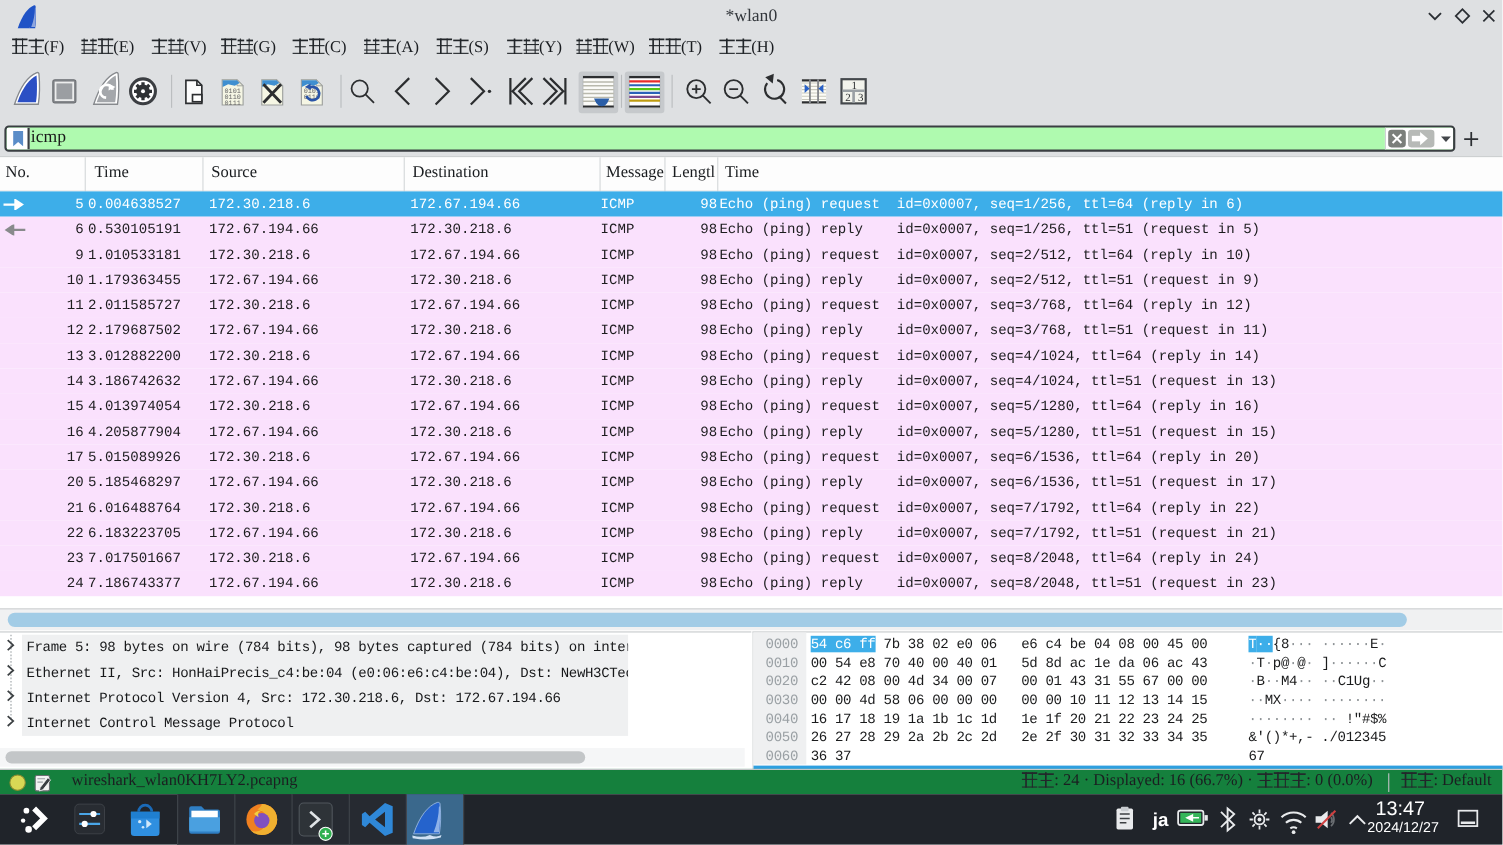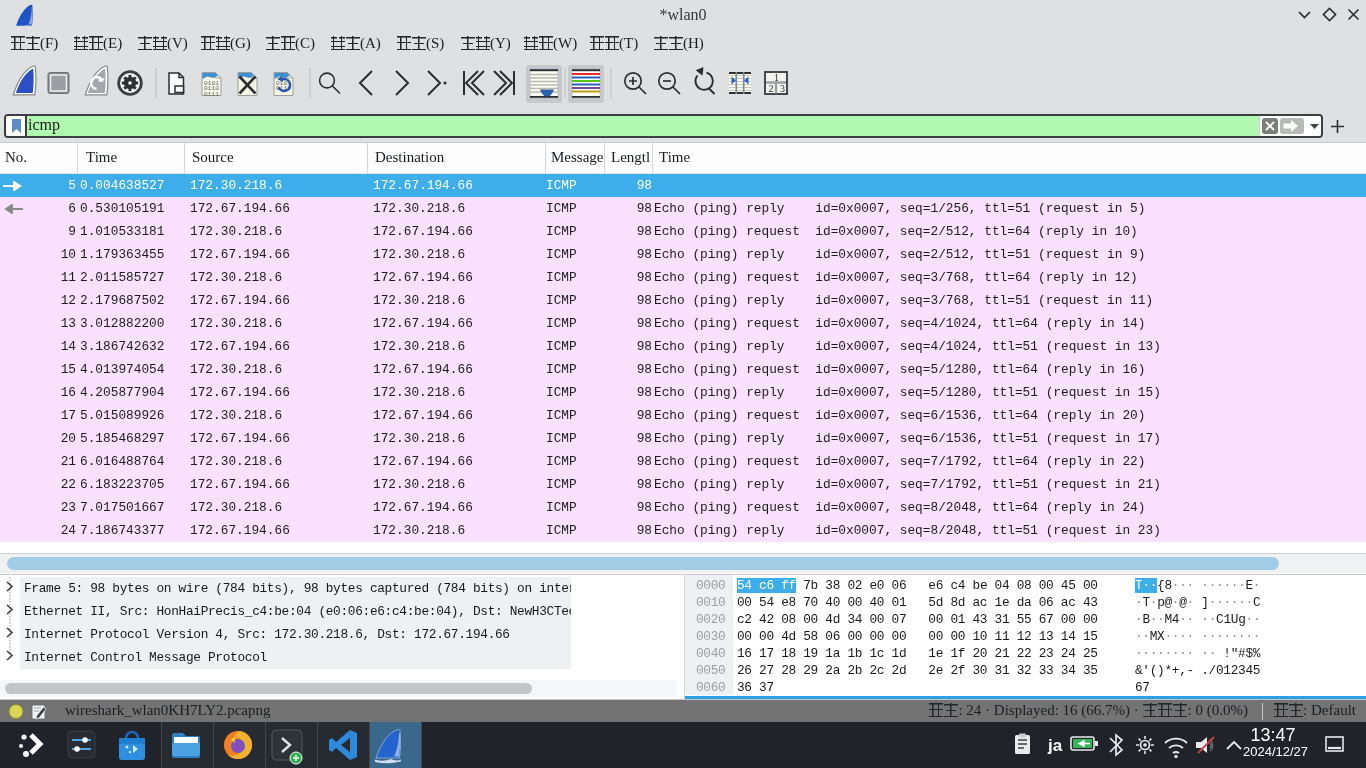--- a/index.html
+++ b/index.html
@@ -58,21 +58,21 @@
 #dscroll{left:0;top:680px;width:677px;height:17px;background:#f5f6f7}
 #dthumb{position:absolute;left:5px;top:3px;width:527px;height:11px;border-radius:5.5px;background:#c3c6c8}
 #hpane{left:684px;top:574px;width:682px;height:125px;background:#fff;border-top:1px solid #c6c9cb;border-left:1px solid #d7dadb;font-family:"Liberation Mono",monospace;font-size:12.8px;letter-spacing:-0.32px;white-space:pre}
 #hoff{position:absolute;left:0;top:0;width:48px;height:120px;background:#eff0f1}
 .hxr{position:absolute;left:11px;height:17px;line-height:17px}
 .off{color:#9aa0a4}.hx{position:absolute;left:41px;color:#1a1b1c}.asc{position:absolute;left:439px;color:#1a1b1c}
 .dot{color:#8e9396}
 .hsel{background:#3daee9;color:#fff}
 #hblue{position:absolute;left:0;top:121px;width:682px;height:3px;background:#2e9fe0}
 
-#status{left:0;top:699px;width:1366px;height:23px;background:#737373;border-top:1px solid #c3c6c8;font-size:15px;color:#1b1e21}
+#status{left:0;top:699px;width:1366px;height:23px;background:#15803d;border-top:1px solid #c3c6c8;font-size:15px;color:#1b1e21}
 
 #task{left:0;top:722px;width:1366px;height:46px;background:#20242a}
 .tile{position:absolute;top:0;width:52px;height:46px;border-left:1px solid #41464d;background:#262a31}
 .tile.on{background:#3a688c}
 #clock{position:absolute;left:1243px;top:3px;width:60px;color:#fff;text-align:center;font-family:"Liberation Sans",sans-serif}
 </style></head><body>
 <div id="stage">
 <div class="abs" id="chrome"></div>
 <div class="abs" id="title">*wlan0</div>
 <svg class="abs" style="left:13px;top:4px" width="22" height="22" viewBox="0 0 24 30">
@@ -249,21 +249,21 @@
       <span class="hc" style="left:659px">Time</span>
   <div class="hd" style="left:77px"></div>
       <div class="hd" style="left:184px"></div>
       <div class="hd" style="left:367px"></div>
       <div class="hd" style="left:545px"></div>
       <div class="hd" style="left:604px"></div>
       <div class="hd" style="left:652px"></div>
 </div>
 <div class="abs" id="rows"><div class="row sel" style="top:0px"><svg style="position:absolute;left:3px;top:7px" width="22" height="10">
           <path d="M0 5 h14 M11 1 l6 4 l-6 4 z" stroke="#fff" stroke-width="2" fill="#fff"></path>
-        </svg><span class="cno">5</span><span class="ct">0.004638527</span><span class="cs">172.30.218.6</span><span class="cd">172.67.194.66</span><span class="cp">ICMP</span><span class="cl">98</span></div><div class="row" style="top:23px"><svg style="position:absolute;left:3px;top:7px" width="22" height="10">
+        </svg><span class="cno">5</span><span class="ct">0.004638527</span><span class="cs">172.30.218.6</span><span class="cd">172.67.194.66</span><span class="cp">ICMP</span><span class="cl">98</span><span class="ci">Echo (ping) request  id=0x0007, seq=1/256, ttl=64 (reply in 6)</span></div><div class="row" style="top:23px"><svg style="position:absolute;left:3px;top:7px" width="22" height="10">
           <path d="M20 5 h-14 M9 1 l-6 4 l6 4 z" stroke="#888a8c" stroke-width="2" fill="#888a8c"></path>
         </svg><span class="cno">6</span><span class="ct">0.530105191</span><span class="cs">172.67.194.66</span><span class="cd">172.30.218.6</span><span class="cp">ICMP</span><span class="cl">98</span><span class="ci">Echo (ping) reply    id=0x0007, seq=1/256, ttl=51 (request in 5)</span></div><div class="row" style="top:46px"><span class="cno">9</span><span class="ct">1.010533181</span><span class="cs">172.30.218.6</span><span class="cd">172.67.194.66</span><span class="cp">ICMP</span><span class="cl">98</span><span class="ci">Echo (ping) request  id=0x0007, seq=2/512, ttl=64 (reply in 10)</span></div><div class="row" style="top:69px"><span class="cno">10</span><span class="ct">1.179363455</span><span class="cs">172.67.194.66</span><span class="cd">172.30.218.6</span><span class="cp">ICMP</span><span class="cl">98</span><span class="ci">Echo (ping) reply    id=0x0007, seq=2/512, ttl=51 (request in 9)</span></div><div class="row" style="top:92px"><span class="cno">11</span><span class="ct">2.011585727</span><span class="cs">172.30.218.6</span><span class="cd">172.67.194.66</span><span class="cp">ICMP</span><span class="cl">98</span><span class="ci">Echo (ping) request  id=0x0007, seq=3/768, ttl=64 (reply in 12)</span></div><div class="row" style="top:115px"><span class="cno">12</span><span class="ct">2.179687502</span><span class="cs">172.67.194.66</span><span class="cd">172.30.218.6</span><span class="cp">ICMP</span><span class="cl">98</span><span class="ci">Echo (ping) reply    id=0x0007, seq=3/768, ttl=51 (request in 11)</span></div><div class="row" style="top:138px"><span class="cno">13</span><span class="ct">3.012882200</span><span class="cs">172.30.218.6</span><span class="cd">172.67.194.66</span><span class="cp">ICMP</span><span class="cl">98</span><span class="ci">Echo (ping) request  id=0x0007, seq=4/1024, ttl=64 (reply in 14)</span></div><div class="row" style="top:161px"><span class="cno">14</span><span class="ct">3.186742632</span><span class="cs">172.67.194.66</span><span class="cd">172.30.218.6</span><span class="cp">ICMP</span><span class="cl">98</span><span class="ci">Echo (ping) reply    id=0x0007, seq=4/1024, ttl=51 (request in 13)</span></div><div class="row" style="top:184px"><span class="cno">15</span><span class="ct">4.013974054</span><span class="cs">172.30.218.6</span><span class="cd">172.67.194.66</span><span class="cp">ICMP</span><span class="cl">98</span><span class="ci">Echo (ping) request  id=0x0007, seq=5/1280, ttl=64 (reply in 16)</span></div><div class="row" style="top:207px"><span class="cno">16</span><span class="ct">4.205877904</span><span class="cs">172.67.194.66</span><span class="cd">172.30.218.6</span><span class="cp">ICMP</span><span class="cl">98</span><span class="ci">Echo (ping) reply    id=0x0007, seq=5/1280, ttl=51 (request in 15)</span></div><div class="row" style="top:230px"><span class="cno">17</span><span class="ct">5.015089926</span><span class="cs">172.30.218.6</span><span class="cd">172.67.194.66</span><span class="cp">ICMP</span><span class="cl">98</span><span class="ci">Echo (ping) request  id=0x0007, seq=6/1536, ttl=64 (reply in 20)</span></div><div class="row" style="top:253px"><span class="cno">20</span><span class="ct">5.185468297</span><span class="cs">172.67.194.66</span><span class="cd">172.30.218.6</span><span class="cp">ICMP</span><span class="cl">98</span><span class="ci">Echo (ping) reply    id=0x0007, seq=6/1536, ttl=51 (request in 17)</span></div><div class="row" style="top:276px"><span class="cno">21</span><span class="ct">6.016488764</span><span class="cs">172.30.218.6</span><span class="cd">172.67.194.66</span><span class="cp">ICMP</span><span class="cl">98</span><span class="ci">Echo (ping) request  id=0x0007, seq=7/1792, ttl=64 (reply in 22)</span></div><div class="row" style="top:299px"><span class="cno">22</span><span class="ct">6.183223705</span><span class="cs">172.67.194.66</span><span class="cd">172.30.218.6</span><span class="cp">ICMP</span><span class="cl">98</span><span class="ci">Echo (ping) reply    id=0x0007, seq=7/1792, ttl=51 (request in 21)</span></div><div class="row" style="top:322px"><span class="cno">23</span><span class="ct">7.017501667</span><span class="cs">172.30.218.6</span><span class="cd">172.67.194.66</span><span class="cp">ICMP</span><span class="cl">98</span><span class="ci">Echo (ping) request  id=0x0007, seq=8/2048, ttl=64 (reply in 24)</span></div><div class="row" style="top:345px"><span class="cno">24</span><span class="ct">7.186743377</span><span class="cs">172.67.194.66</span><span class="cd">172.30.218.6</span><span class="cp">ICMP</span><span class="cl">98</span><span class="ci">Echo (ping) reply    id=0x0007, seq=8/2048, ttl=51 (request in 23)</span></div></div>
 <div class="abs" id="lscroll">
       <div id="lthumb"></div>
     </div>
 <div class="abs" id="dpane">
   <svg class="abs" style="left:0;top:0" width="20" height="95">
     <path d="M10 2 V79" stroke="#9aa0a4" stroke-width="1" fill="none" stroke-dasharray="1.5,1.5"></path>
     <g stroke="#3c4043" stroke-width="1.6" fill="none">
           <path d="M7 7 l5 4.5 l-5 4.5"></path>

